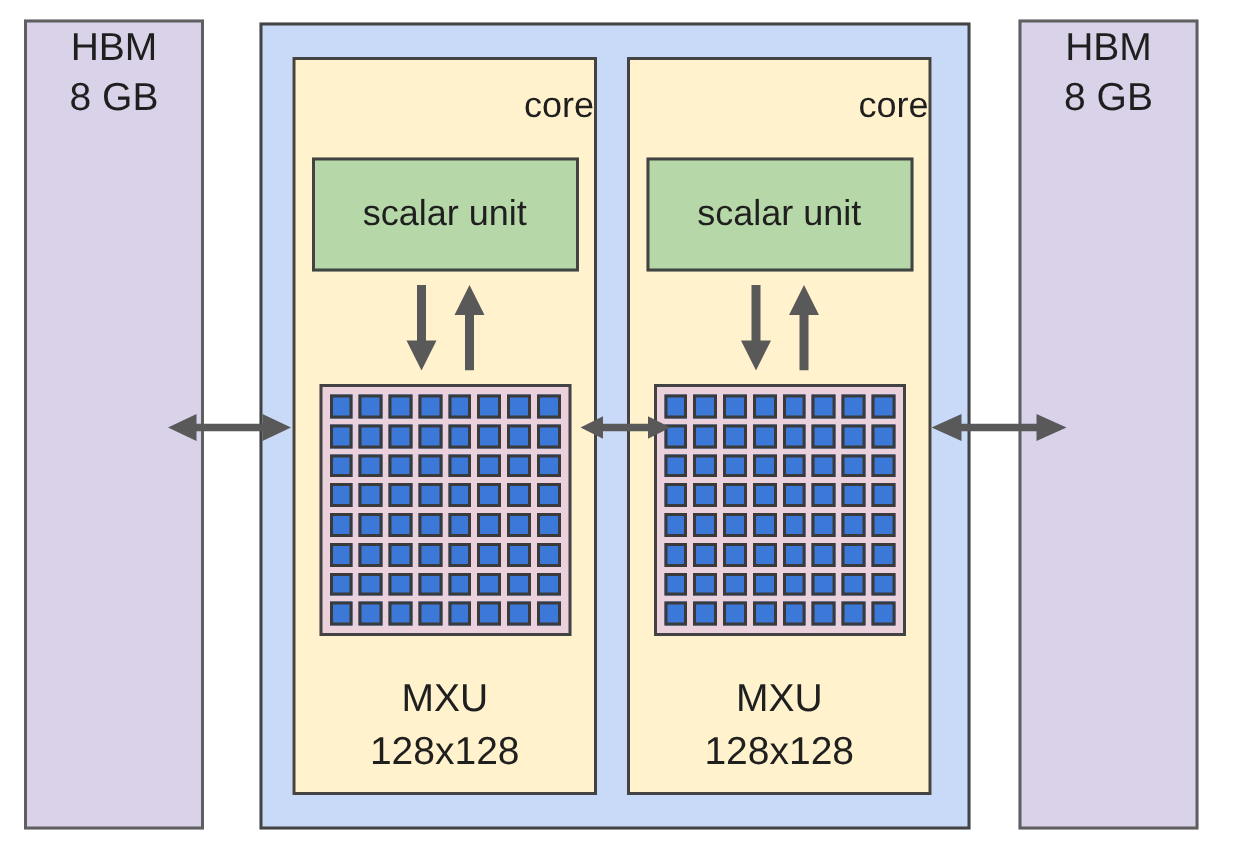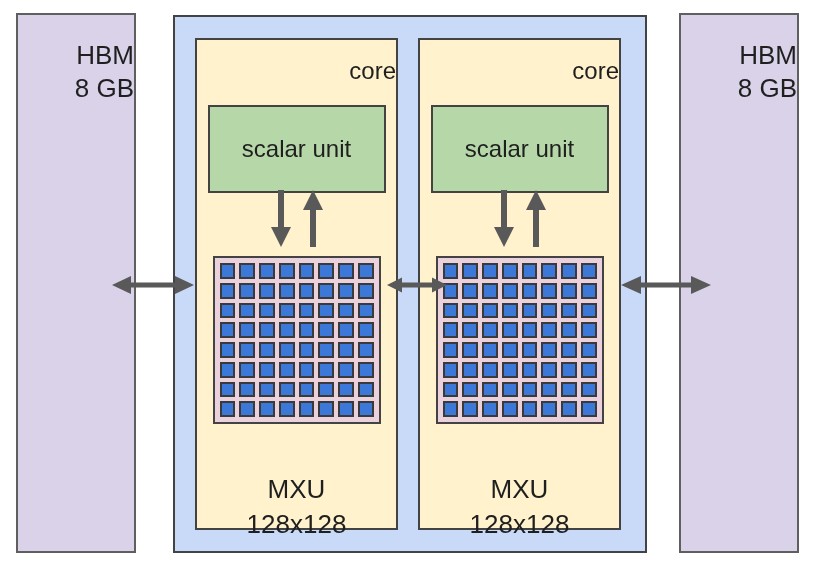--- a/index.html
+++ b/index.html
@@ -13,24 +13,23 @@
     overflow: hidden;
   }
   .hbm {
     position: absolute;
     top: 13px;
     width: 120px;
     height: 540px;
     background: var(--hbm-fill, #d9d2e9);
     border: 2px solid var(--hbm-border, #5f5f5f);
     box-sizing: border-box;
-    text-align: right;
+    text-align: center;
     font-size: 26px;
     line-height: 33px;
-    padding-top: 24px;
   }
   .hbm--left  { left: 16px; }
   .hbm--right { left: 679px; }
   .hbm span { display: block; }
 
   .chip {
     position: absolute;
     left: 173px;
     top: 15px;
     width: 474px;
@@ -59,21 +58,21 @@
     font-size: 24px;
     line-height: 30px;
   }
 
   .scalar {
     position: absolute;
     top: 65px;
     left: 50%;
     transform: translateX(-50%);
     width: 178px;
-    height: 88px;
+    height: 76px;
     background: var(--scalar-fill, #b6d7a8);
     border: 2px solid var(--border-dark, #434343);
     box-sizing: border-box;
     display: flex;
     align-items: center;
     justify-content: center;
     font-size: 24px;
   }
 
   .varrows {
@@ -107,21 +106,20 @@
     border: 2px solid var(--cell-border, #3a3a3a);
     box-sizing: border-box;
   }
 
   .mxu-label {
     position: absolute;
     top: 408px; left: 0; right: 0;
     text-align: center;
     font-size: 26px;
     line-height: 35px;
-    margin-top: 24px;
   }
   .mxu-label span { display: block; }
 
   .harrow {
     position: absolute;
     color: var(--arrow, #595959);
   }
   .harrow--left  { left: 112px; top: 274px; }
   .harrow--mid   { left: 387px; top: 276px; }
   .harrow--right { left: 621px; top: 274px; }

